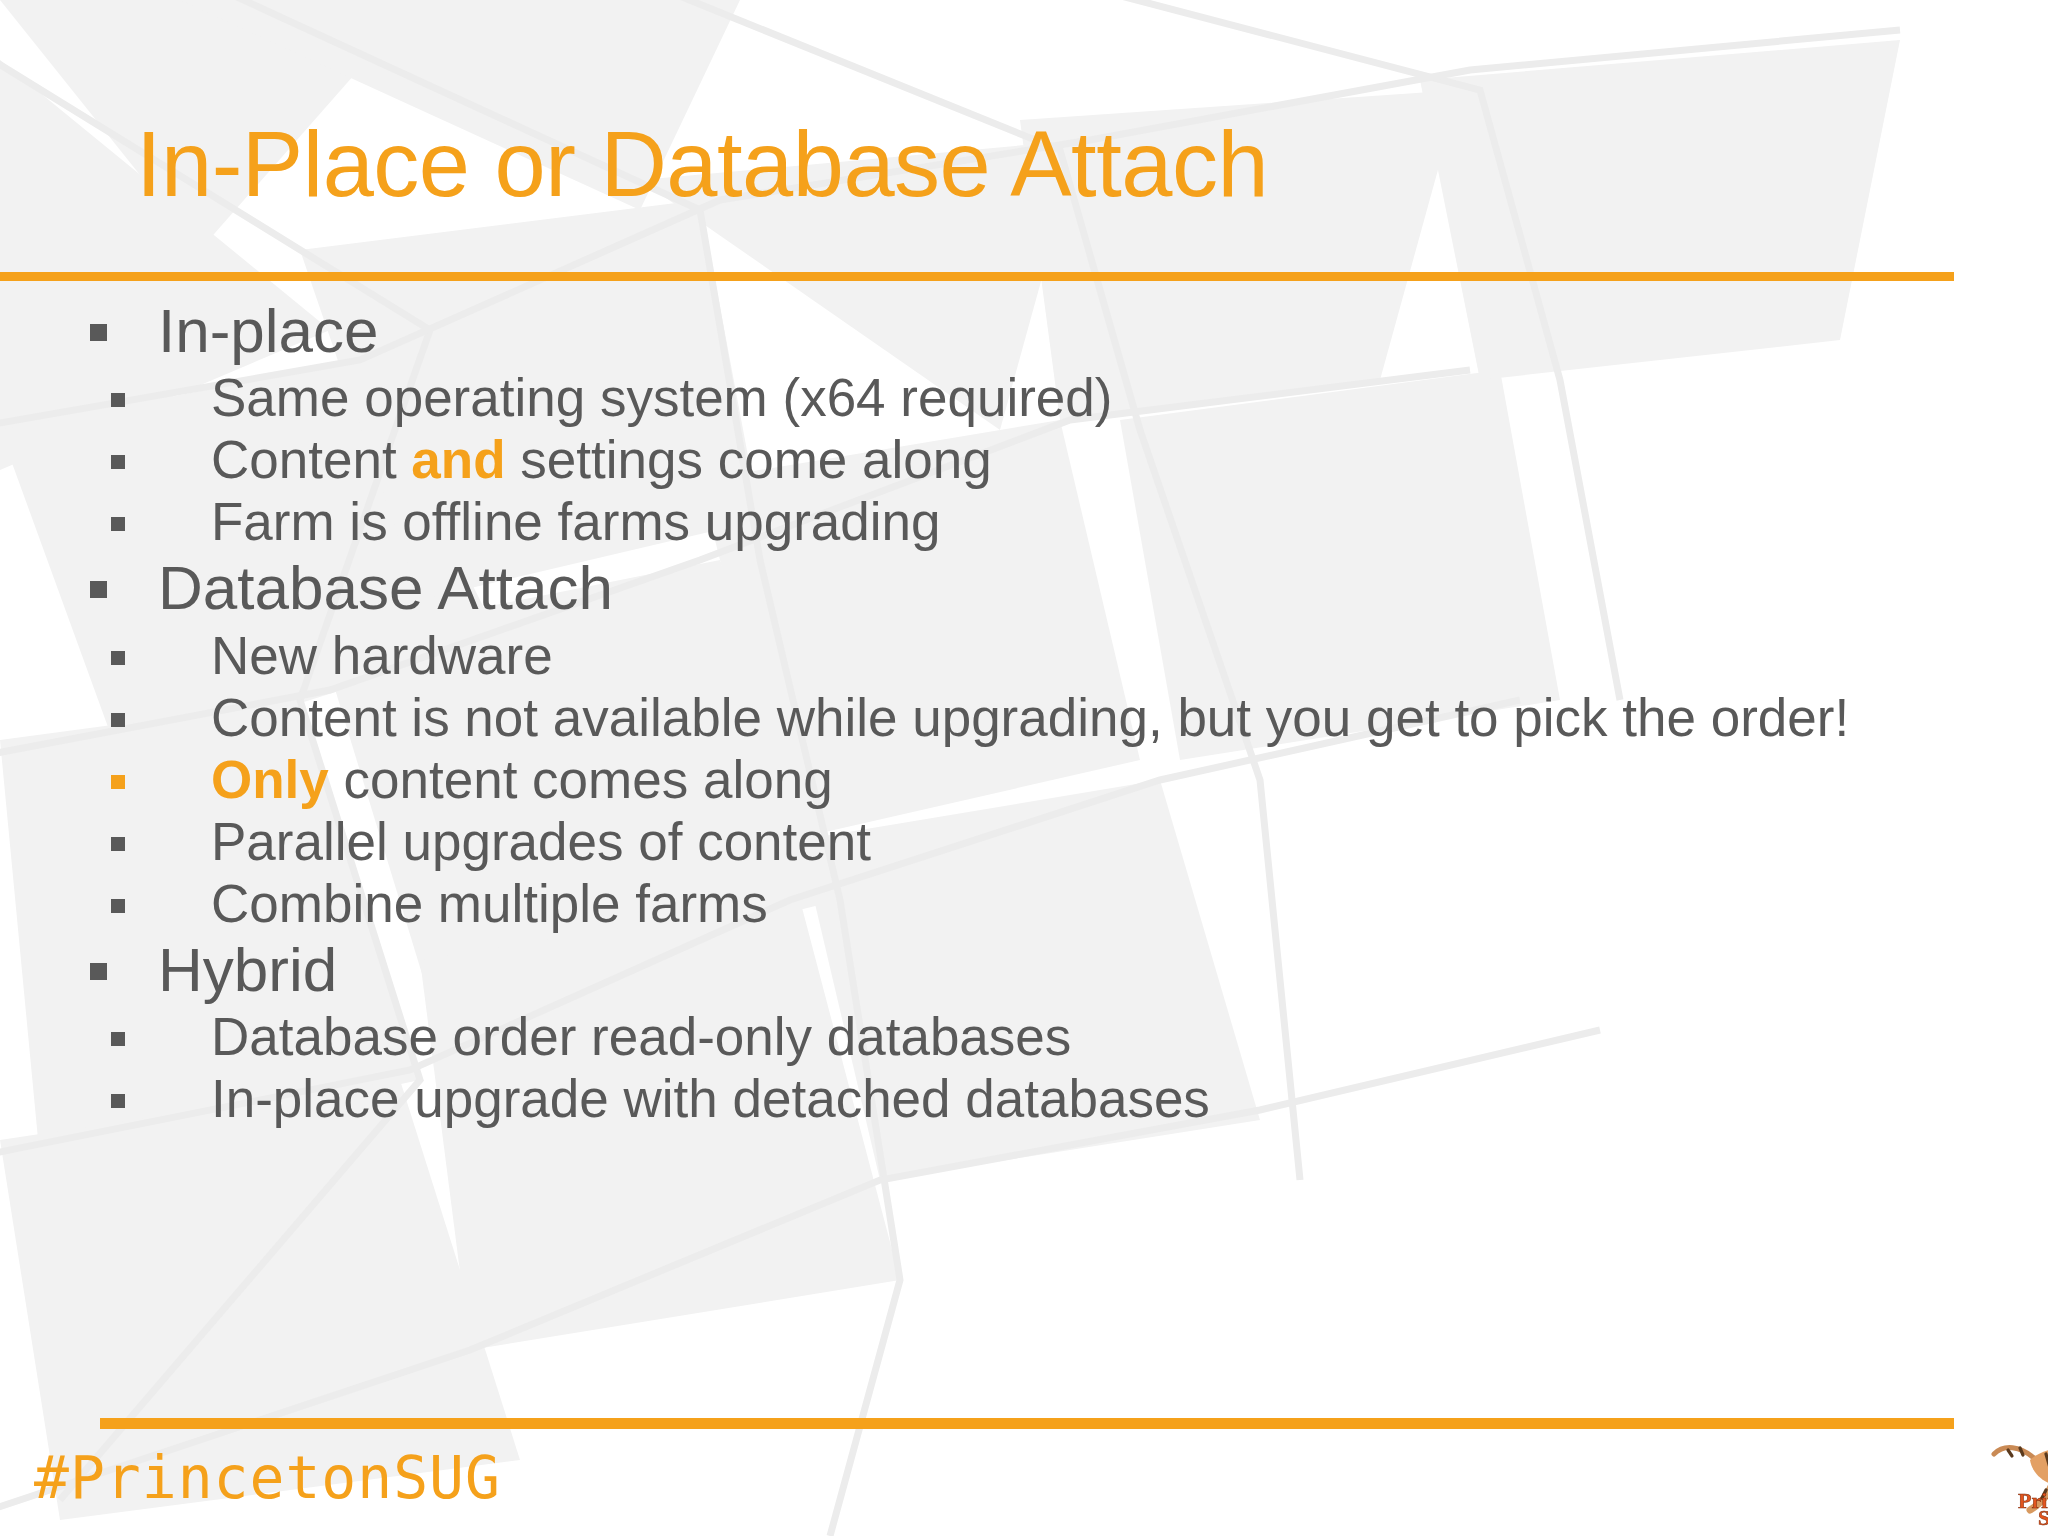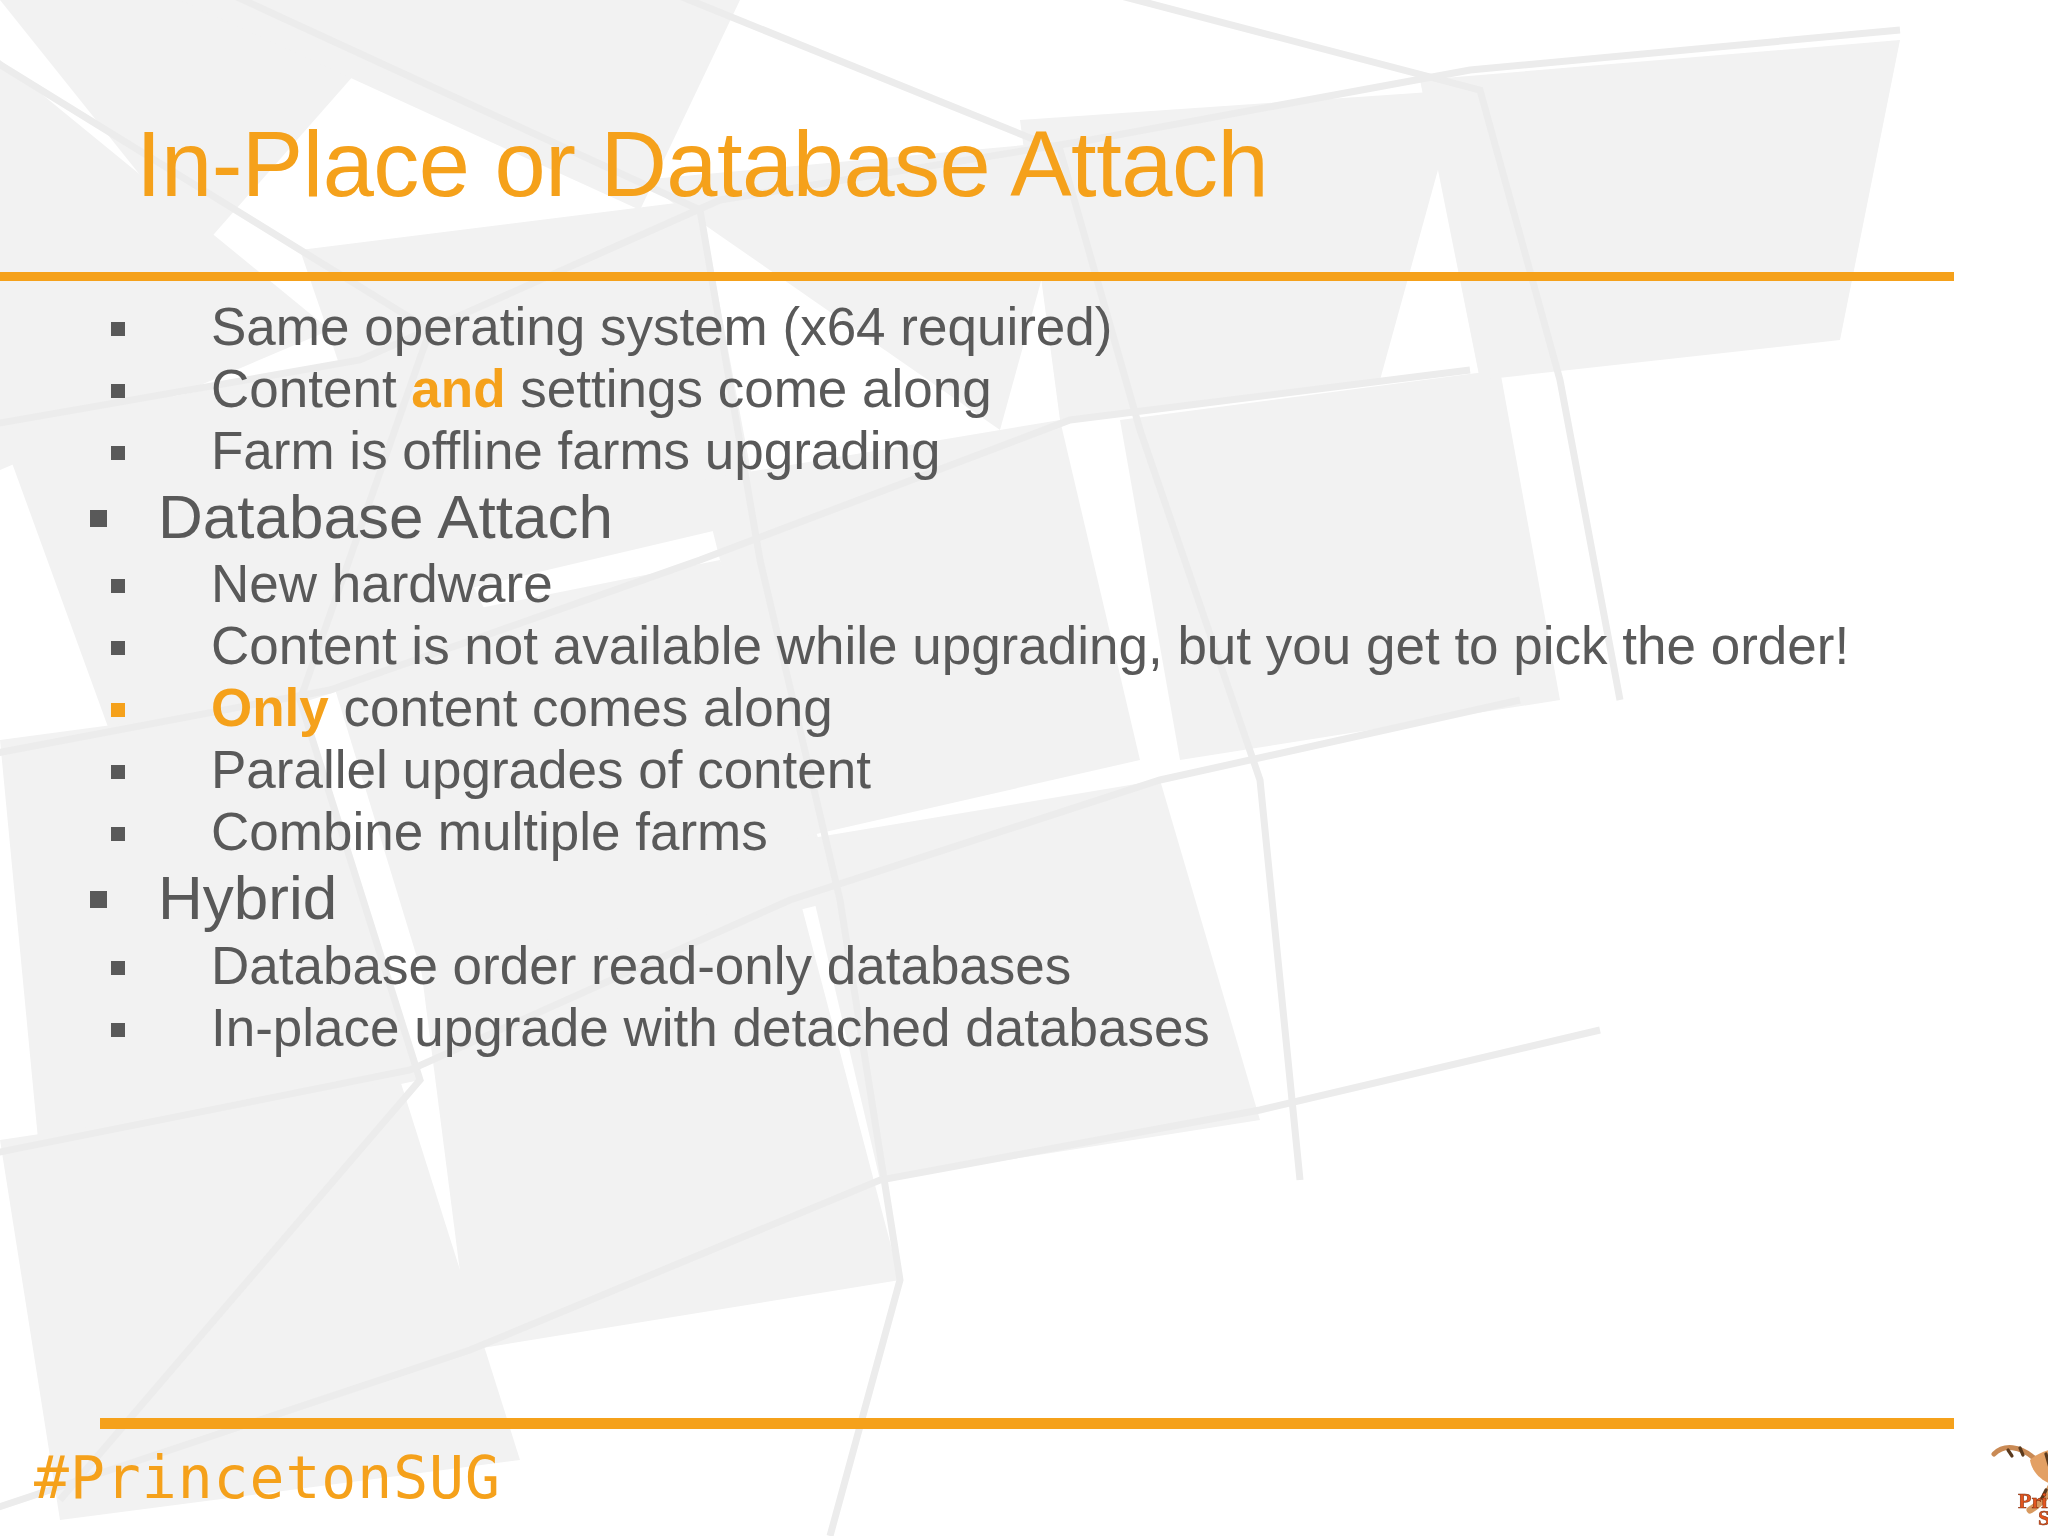--- a/index.html
+++ b/index.html
@@ -208,20 +208,26 @@
       <path d="M -40 1520 L 470 1350 L 880 1180 L 1260 1110 L 1600 1030"></path>
     </g>
   </svg>
 
   <div id="title-block">
     <div id="slide-title">In-Place or Database Attach</div>
     <div id="title-rule"></div>
   </div>
 
   <div id="content">
+      <div class="bullet-row lvl1">
+        <span class="marker">
+          <span class="sq"></span>
+        </span>
+        <span class="txt">In-place</span>
+      </div>
       <div class="bullet-row lvl2">
         <span class="marker">
           <span class="sq"></span>
         </span>
         <span class="txt"><span>Same operating system (x64 required)</span><span class="accent-text"></span><span></span></span>
       </div>
       <div class="bullet-row lvl2">
         <span class="marker">
           <span class="sq"></span>
         </span>

